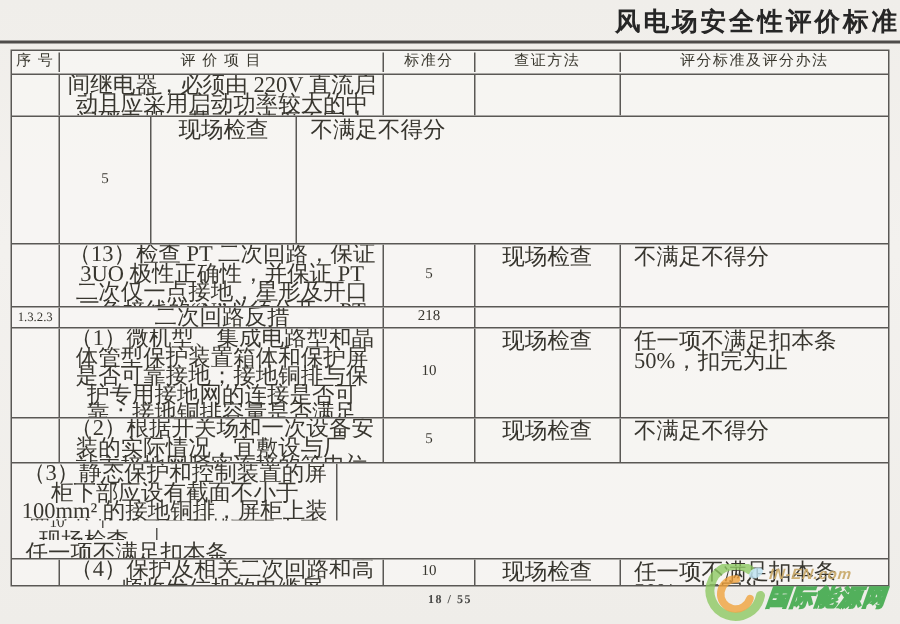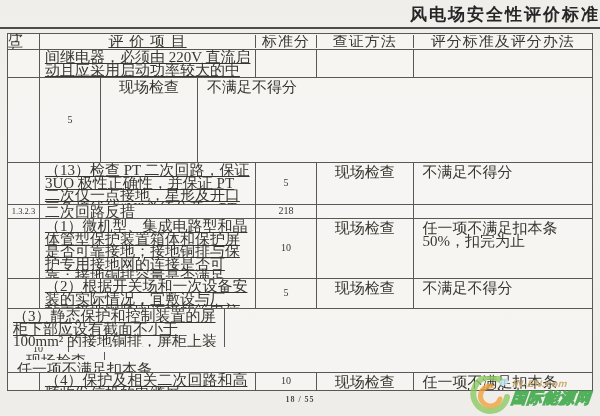--- a/index.html
+++ b/index.html
@@ -23,28 +23,28 @@
     box-sizing:border-box;
   }
   .t-row{display:flex;border-bottom:1px solid #5a5855;box-sizing:border-box;overflow:hidden;}
   .t-row:last-child{border-bottom:none;}
   .t-cell{
     box-sizing:border-box;border-right:1px solid #5a5855;
     font-size:15px;line-height:12.6px;color:#38362f;overflow:hidden;
   }
   .t-cell:last-child{border-right:none;}
   .c-no{width:32px;display:flex;align-items:center;justify-content:center;font-size:8.5px;}
-  .c-item{width:217px;padding:1px 4px 0 5px;text-align:left;text-decoration:underline;}
+  .c-item{width:217px;padding:1px 4px 0 5px;text-align:center;}
   .c-score{width:61px;display:flex;align-items:center;justify-content:center;font-size:10px;}
   .c-method{width:97px;text-align:center;padding-top:3px;}
   .c-crit{width:179px;text-align:left;padding:3px 4px 0 9px;}
   .head-row{height:16px;align-items:center;}
   .head-row .t-cell{
     display:flex;align-items:center;justify-content:center;
-    padding:0;font-size:15px;color:#3a382f;letter-spacing:1px;
+    padding:0;font-size:10px;color:#3a382f;letter-spacing:1px;
   }
   .page-footer{
     position:absolute;top:395px;left:0;width:100%;text-align:center;
     font-size:8px;font-weight:bold;letter-spacing:1px;color:#4a4a48;
   }
   .watermark{
     position:absolute;right:2px;top:372px;width:128px;height:44px;
     display:flex;align-items:flex-start;opacity:.92;pointer-events:none;
   }
   .wm-logo{flex:0 0 40px;margin-top:4px;}

